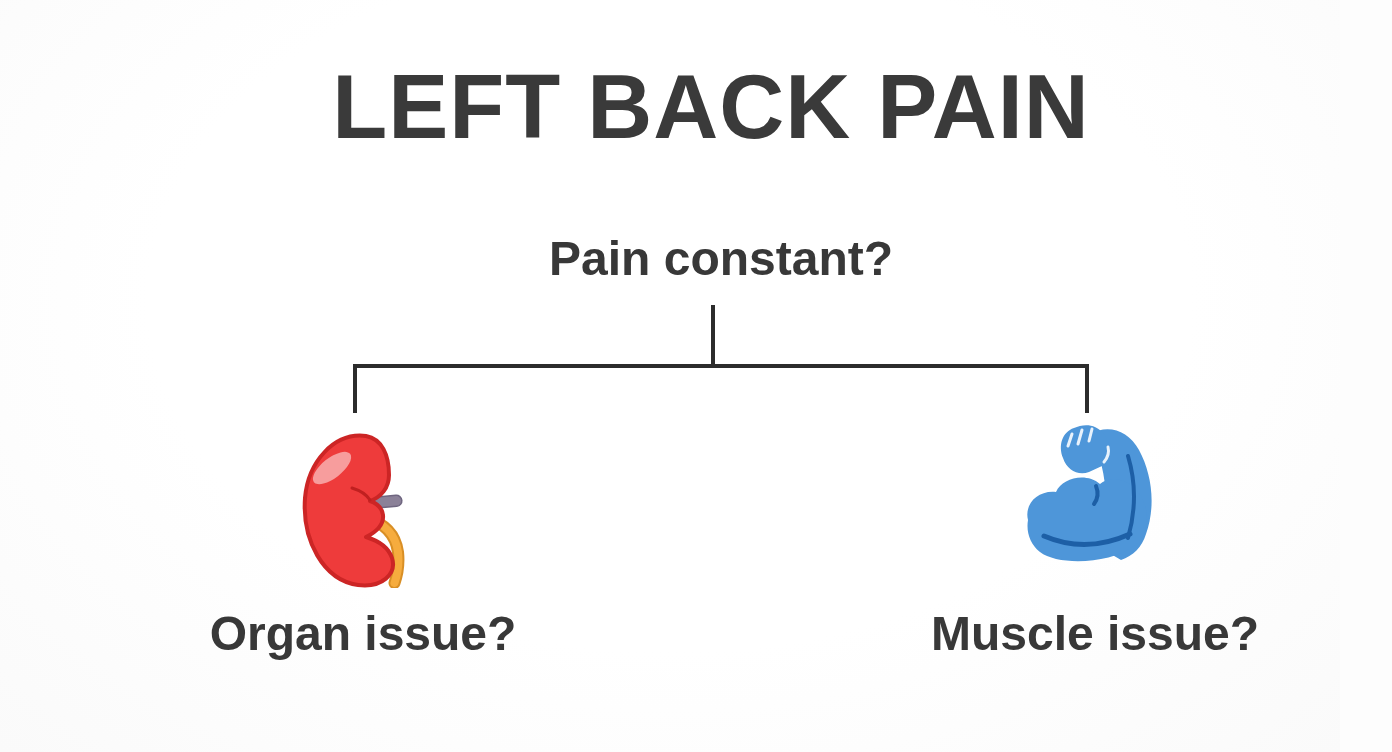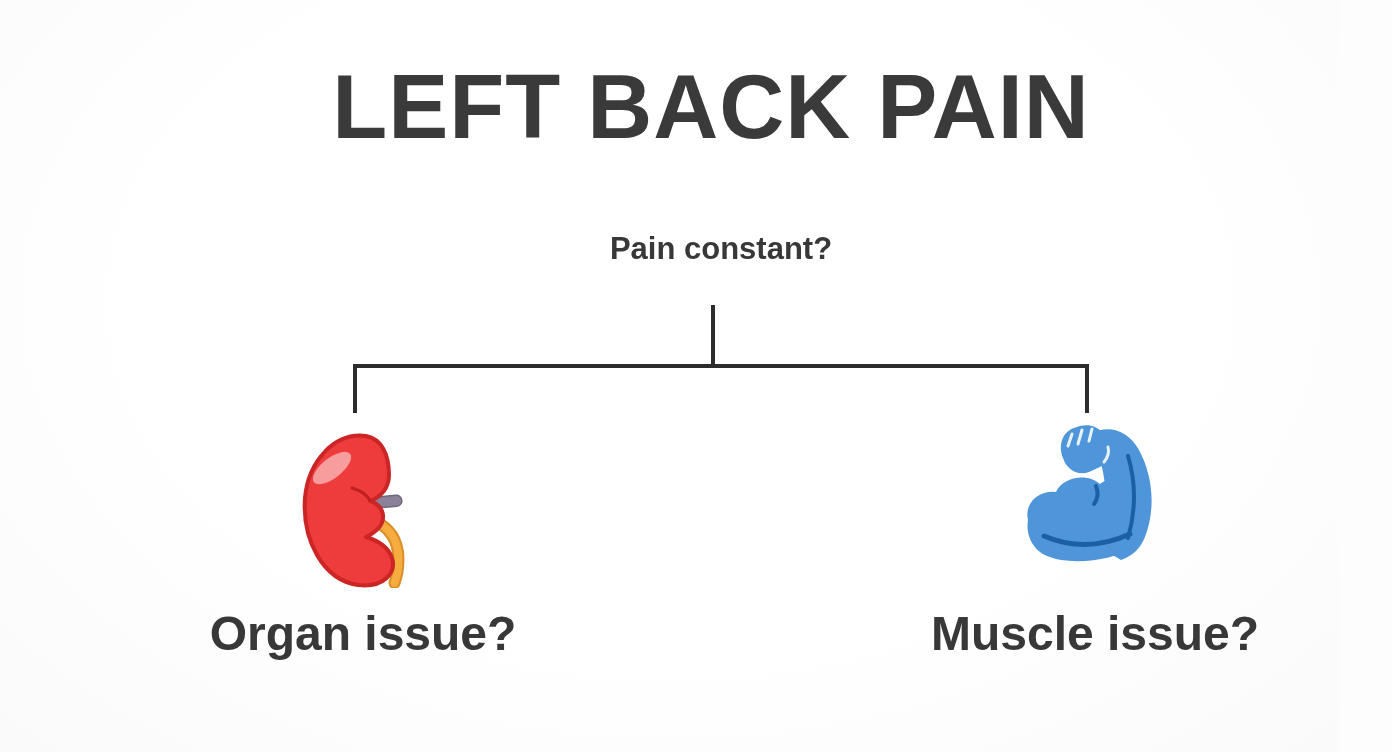--- a/index.html
+++ b/index.html
@@ -21,21 +21,21 @@
     font-size: 90px;
     font-weight: 800;
     letter-spacing: 1px;
     color: #3a3a3a;
     white-space: nowrap;
   }
   .question {
     position: absolute;
     top: 231px; left: 721px;
     transform: translateX(-50%);
-    font-size: 31px;
+    font-size: 48px;
     font-weight: 700;
     color: #383838;
     white-space: nowrap;
   }
   .branch-label {
     position: absolute;
     top: 606px;
     transform: translateX(-50%);
     font-size: 48px;
     font-weight: 700;

